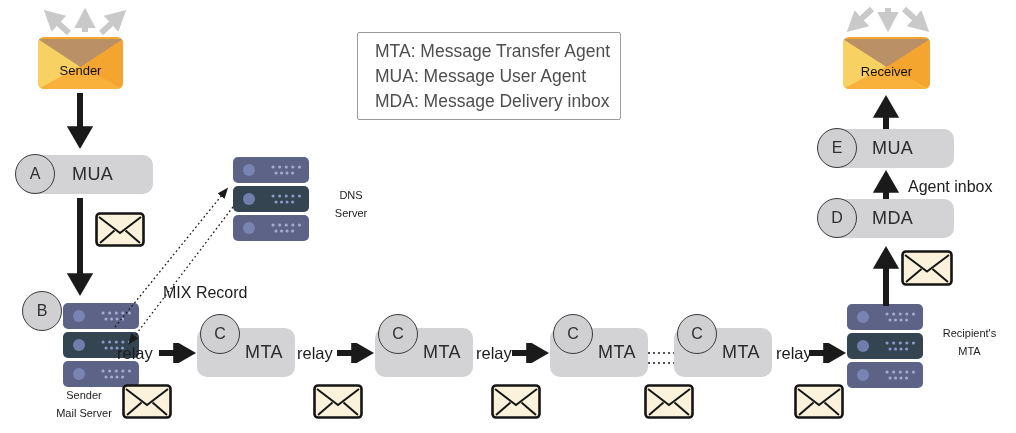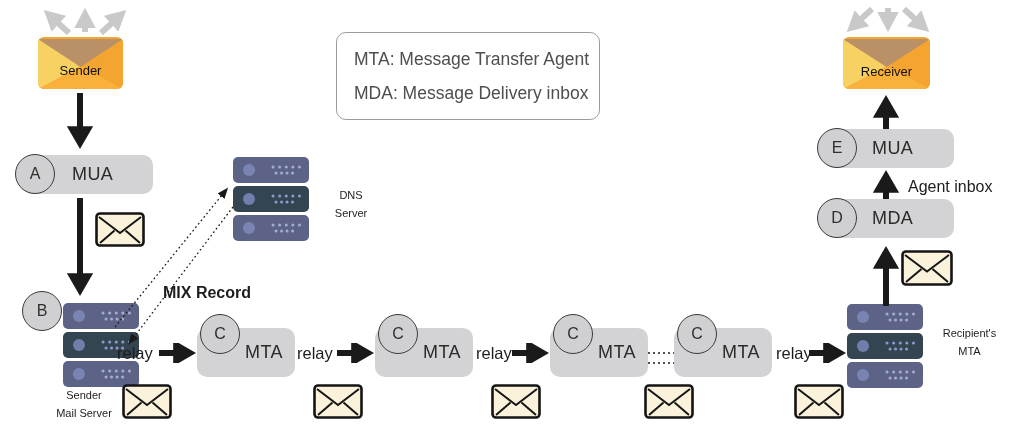--- a/index.html
+++ b/index.html
@@ -25,22 +25,22 @@
     line-height:17.5px; text-align:center; z-index:2;
   }
   .relay {
     position:absolute; color:#1d1d1d; font-size:16.5px; font-weight:400; z-index:2;
   }
   .env-label {
     position:absolute; text-align:center; font-size:13px; color:#101010;
     font-weight:500; z-index:4;
   }
   .legend {
-    position:absolute; left:336px; top:32px; width:264px; height:88px;
-    border:1.5px solid #9a9a9a; border-radius:10px; background:#fff;
+    position:absolute; left:357px; top:32px; width:264px; height:88px;
+    border:1.5px solid #9a9a9a; border-radius:2px; background:#fff;
     padding:5px 0 5px 17px; display:flex; flex-direction:column;
     justify-content:space-evenly; z-index:2;
   }
   .legend div { font-size:17.5px; color:#4e4e4e; line-height:24px; }
   svg { display:block; }
 </style>
 </head>
 <body>
 
 <div class="stage">
@@ -137,24 +137,25 @@
   </svg>
   <div class="node-label" style="left:319px;top:187px;width:64px;">
     <div>DNS</div>
     <div>Server</div>
   </div>
 
   <svg class="abs" style="left:103px;top:183px;" width="145" height="170">
     <line x1="12" y1="144" x2="119" y2="12" stroke="#1a1a1a" stroke-width="1.25" stroke-dasharray="1.8 2.6" marker-end="url(#mDash)"></line>
     <line x1="130" y1="24" x2="31" y2="154" stroke="#1a1a1a" stroke-width="1.25" stroke-dasharray="1.8 2.6" marker-end="url(#mDash)"></line>
   </svg>
-  <span class="relay" style="left:163px;top:284px;font-weight:700;font-size:16px;">MIX Record</span>
+  <span class="relay" style="left:163px;top:284px;font-weight:400;font-size:16px;">MIX Record</span>
 
   <div class="legend">
     <div>MTA: Message Transfer Agent</div>
+    <div>MUA: Message User Agent</div>
     <div>MDA: Message Delivery inbox</div>
   </div>
 
   <span class="relay" style="left:117px;top:344px;">relay</span>
   <svg class="abs" style="left:158px;top:343px;" width="42" height="20">
     <line x1="1" y1="10" x2="17" y2="10" stroke="#1a1a1a" stroke-width="6" marker-end="url(#mBlack)"></line>
   </svg>
 
   <div class="pill" style="left:197px;top:328px;width:98px;height:49px;">
     <span style="margin-left:48px;">MTA</span>

